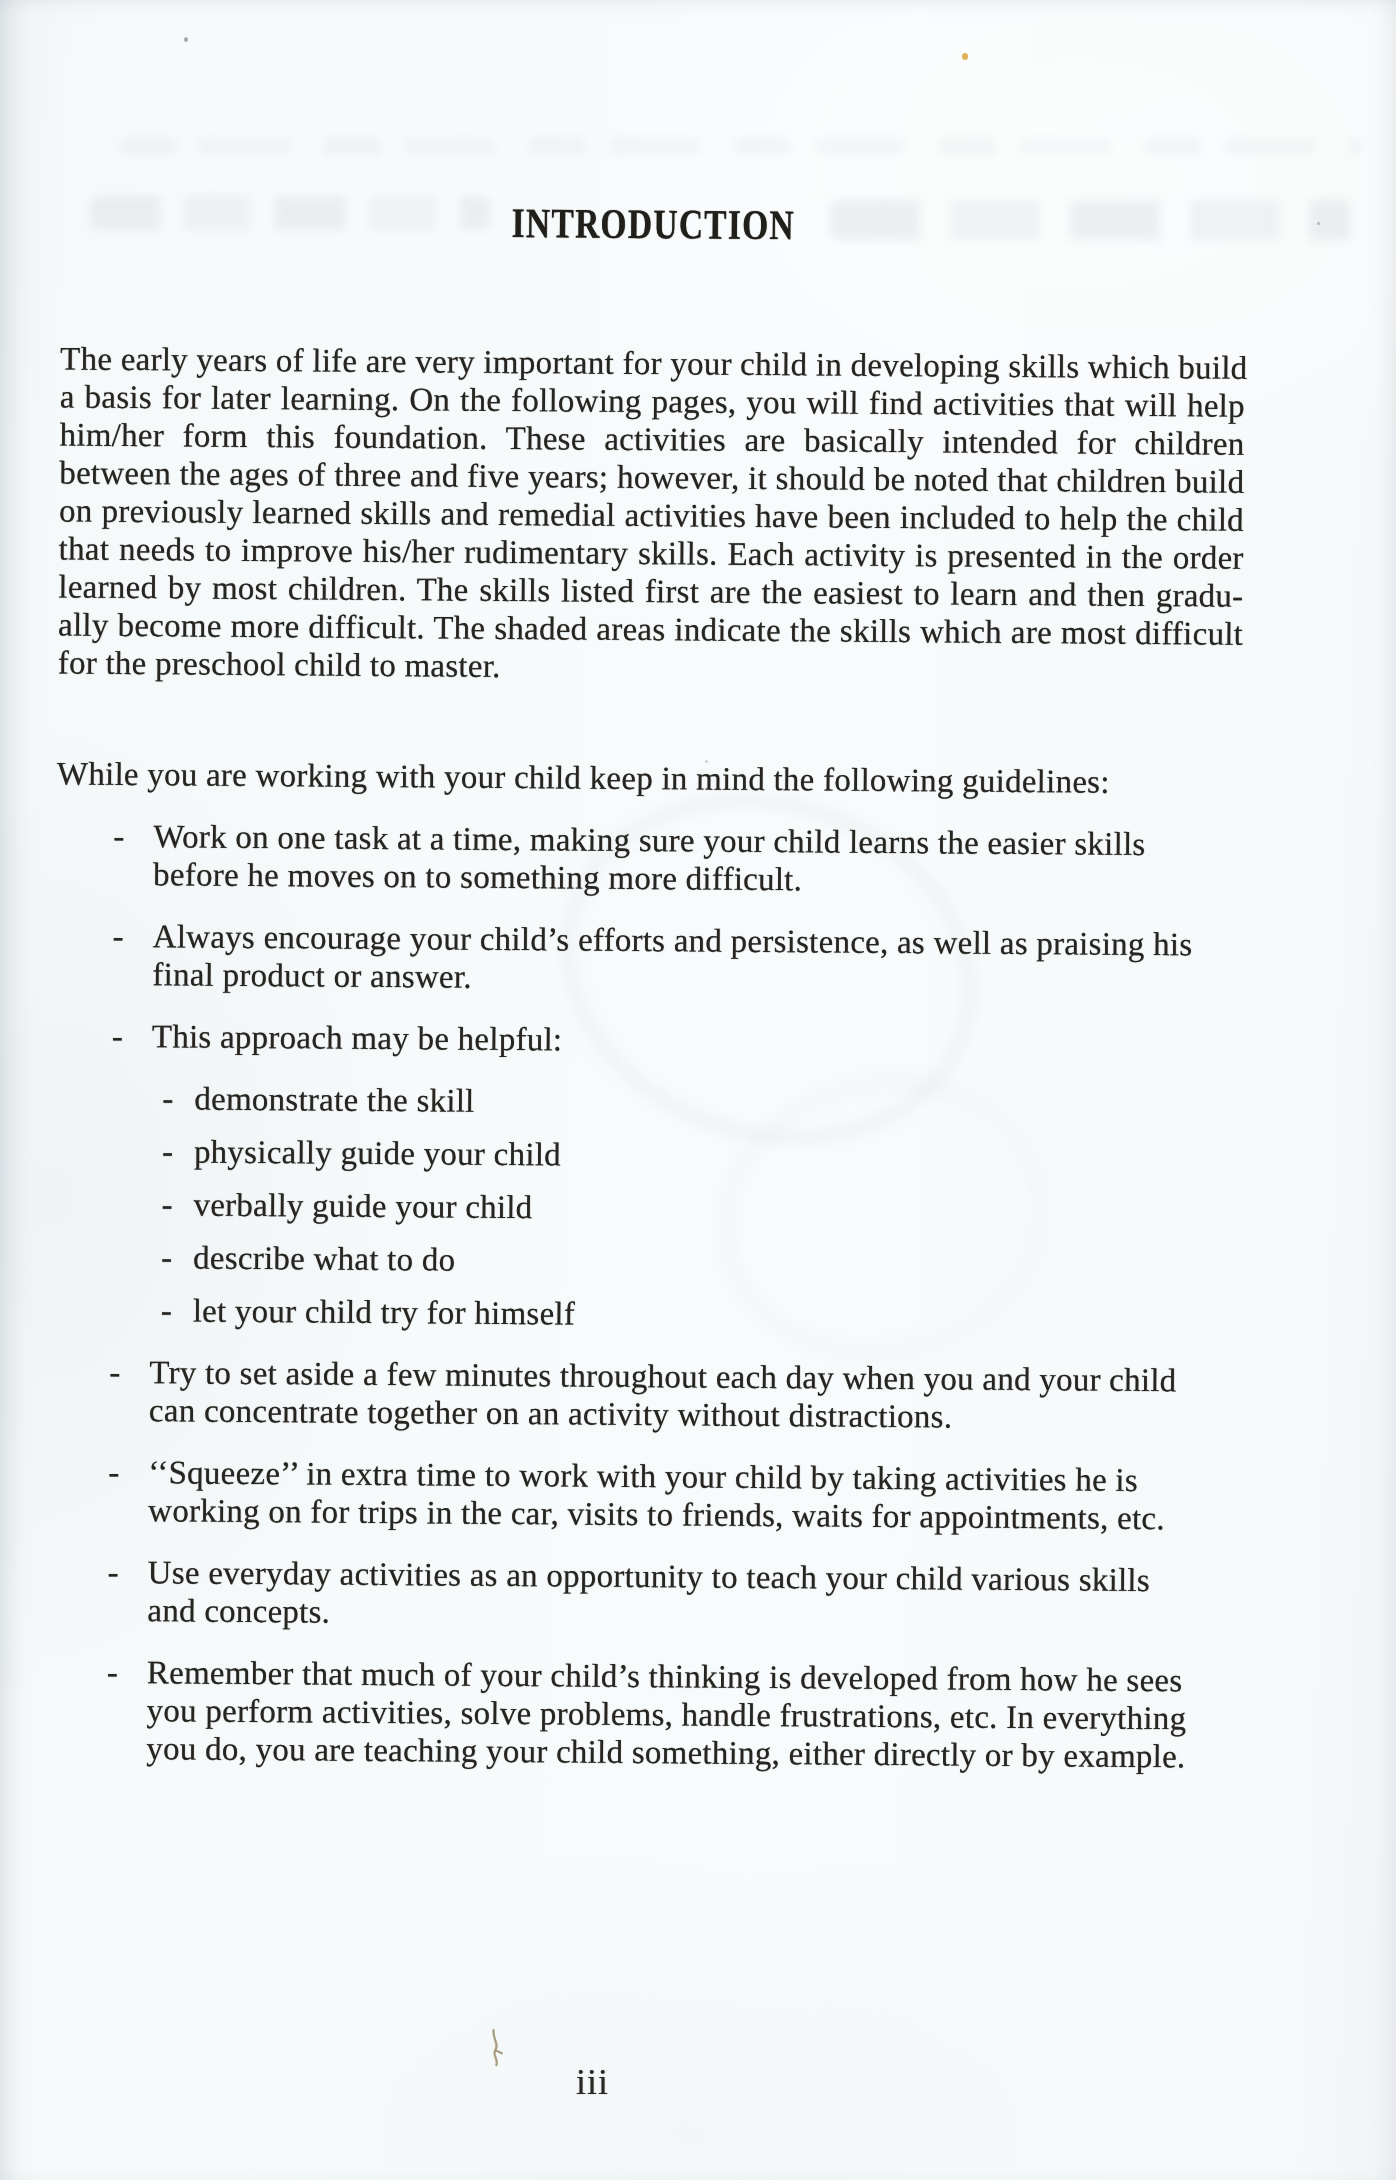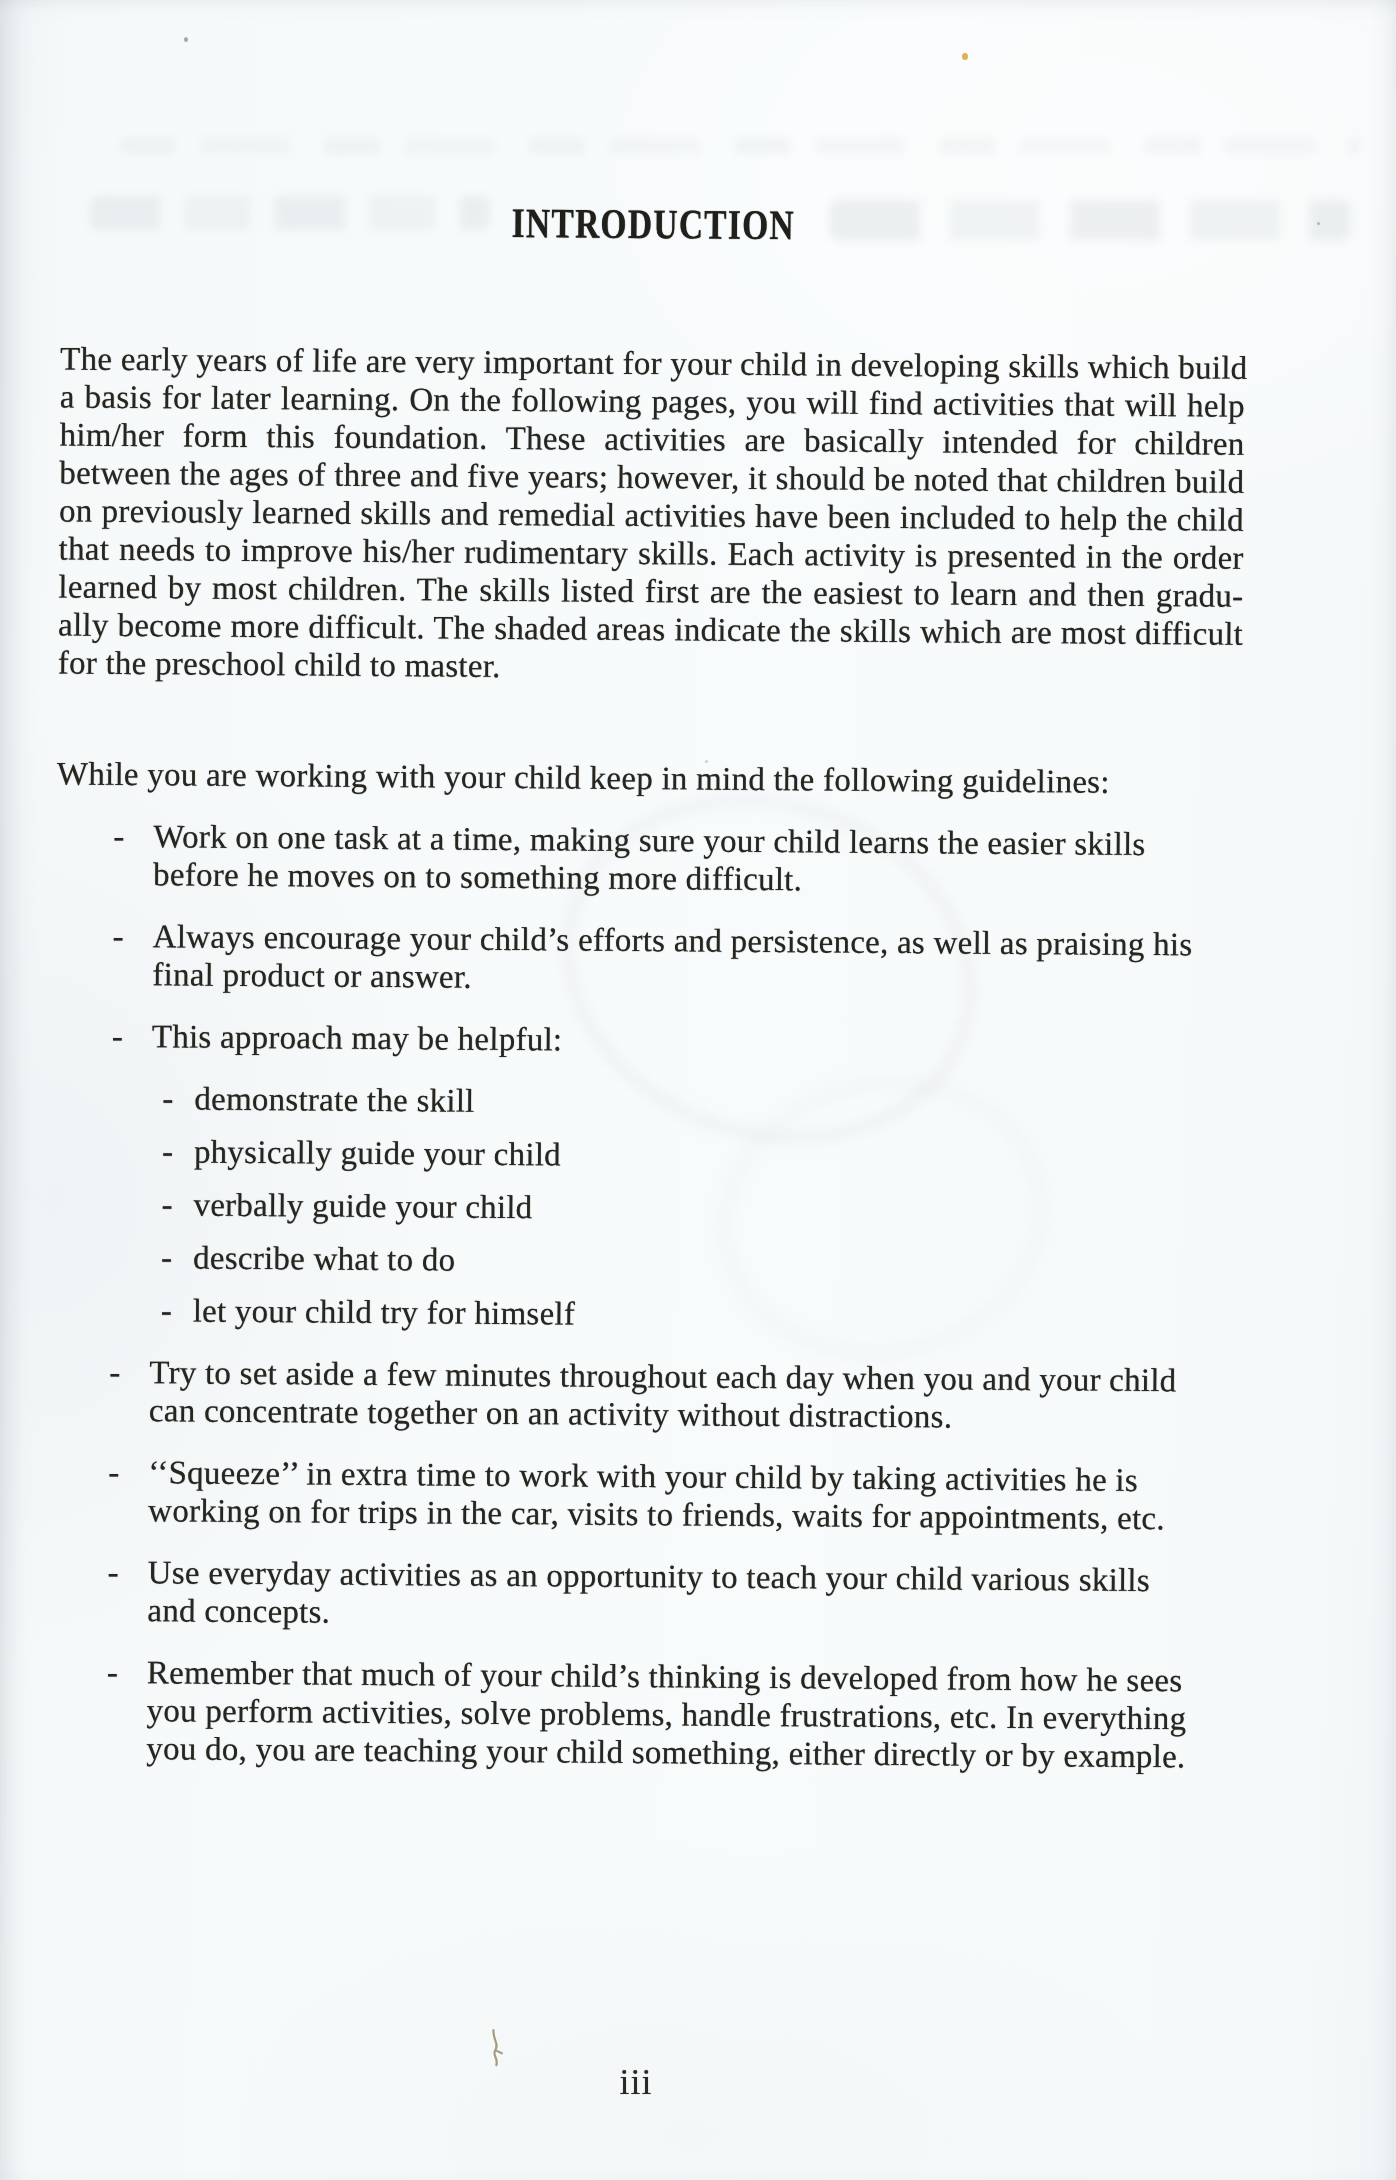--- a/index.html
+++ b/index.html
@@ -62,21 +62,21 @@
   .bullet-dash { width: 40px; flex: 0 0 40px; }
   .bullet-text { white-space: pre-line; }
   .subwrap { margin: 0; }
   .sub-row { display: flex; margin: 15px 0 0 108px; align-items: flex-start; }
   .sub-row:first-child { margin-top: 24px; }
   .sub-dash { width: 32px; flex: 0 0 32px; }
   .page-number {
     position: absolute;
     left: 576px; top: 2062px;
     width: 120px;
-    text-align: center;
+    text-align: left;
     font-size: 36px;
     line-height: 40px;
     letter-spacing: 1px;
     color: #2a2822;
     text-shadow: 0 0 1px rgba(42,40,34,0.6);
   }
   
   .ghost { position: absolute; pointer-events: none; }
   .ghost-band-1 {
     left: 120px; top: 138px; width: 1240px; height: 16px;

